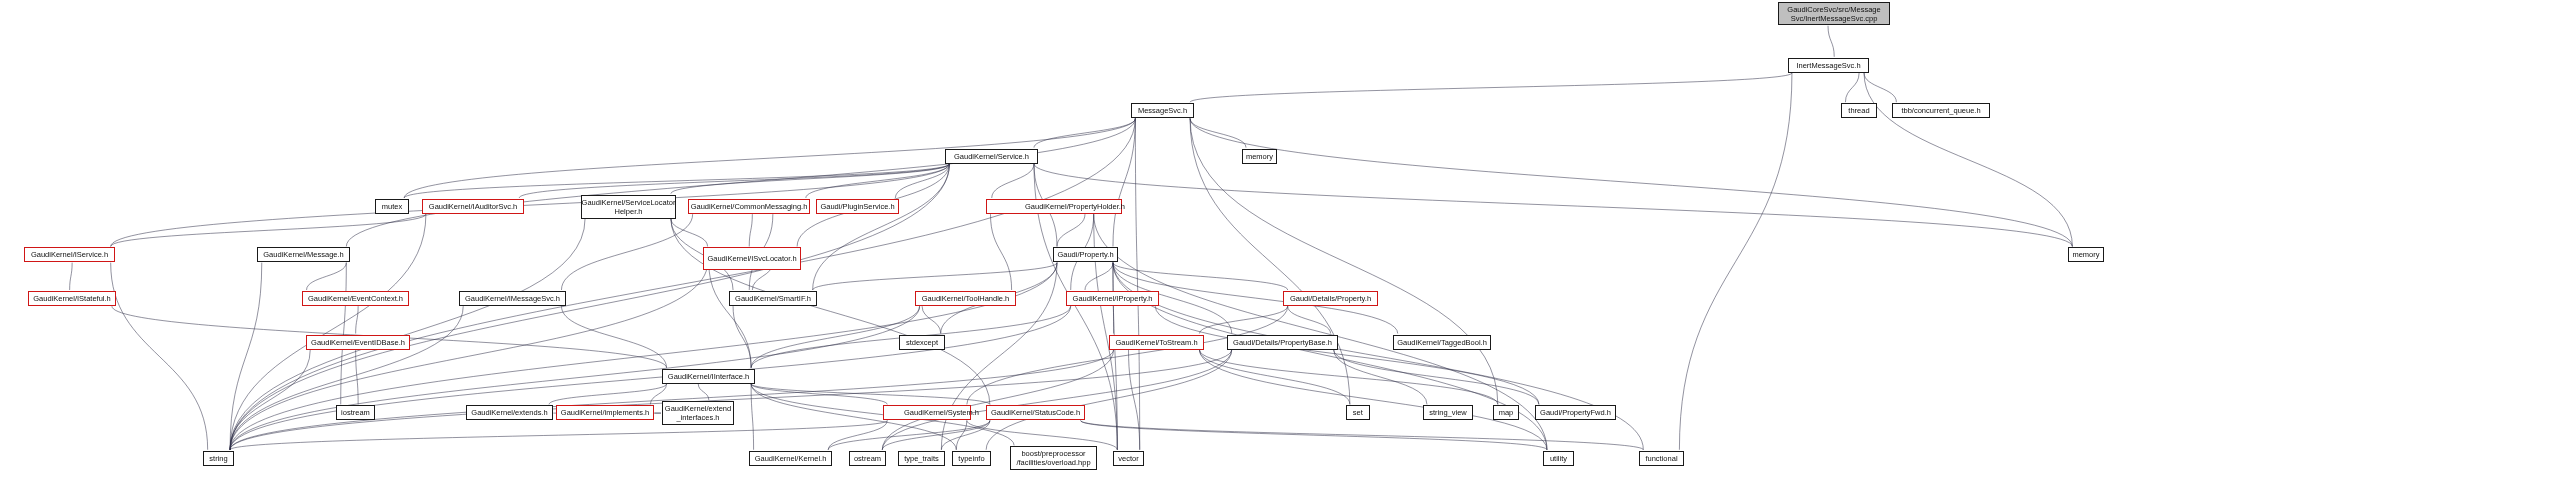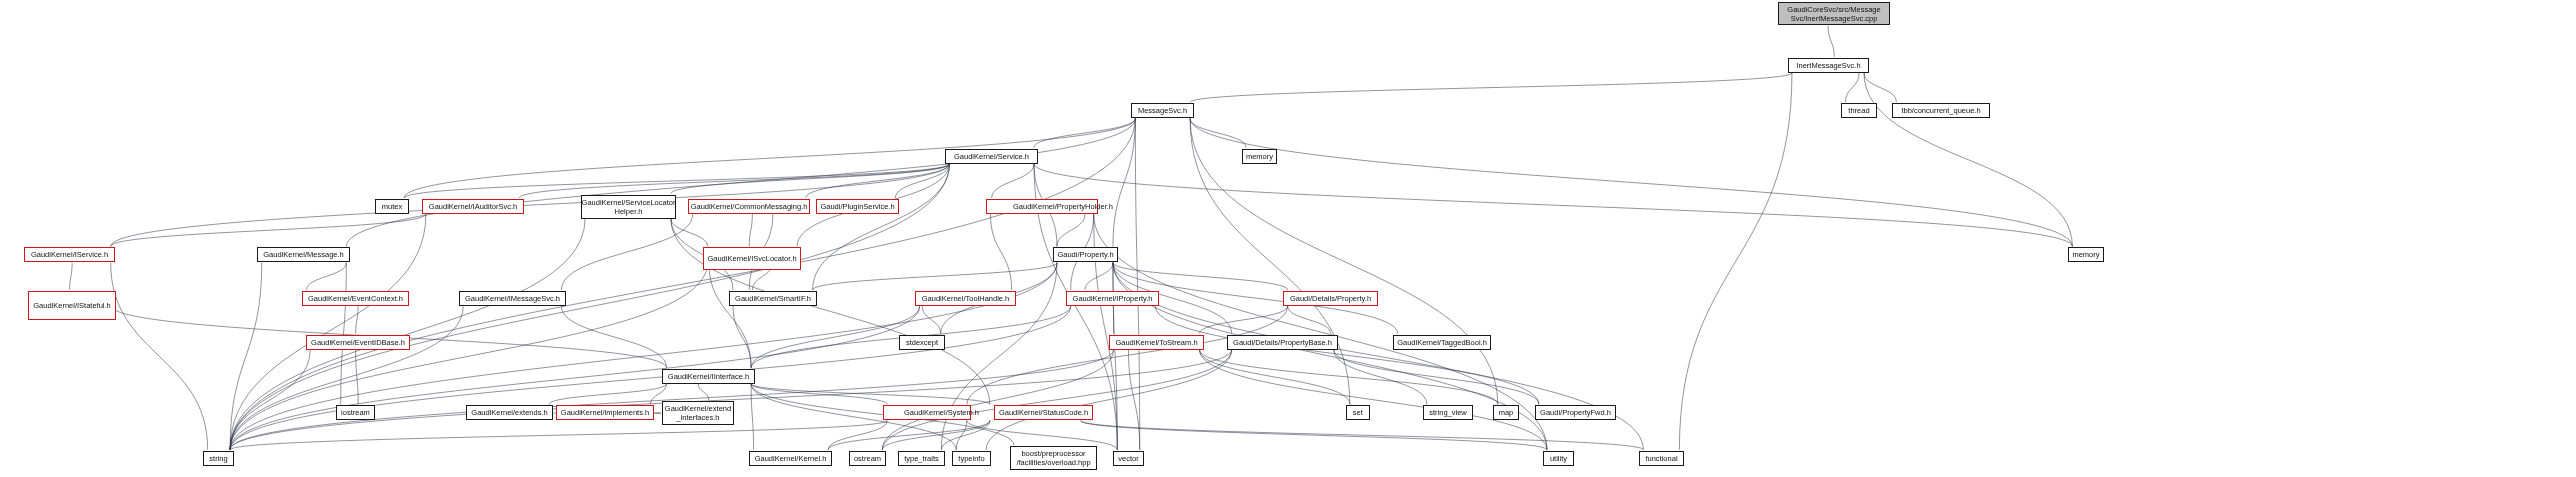--- a/index.html
+++ b/index.html
@@ -186,39 +186,39 @@
       <div class="node" style="left: 581px; top: 195px; width: 95px; height: 23.6px;">
         <span>GaudiKernel/ServiceLocator</span>
         <span>Helper.h</span>
       </div>
       <div class="node truncated" style="left: 688px; top: 199px; width: 122px; height: 15px;">
         <span>GaudiKernel/CommonMessaging.h</span>
       </div>
       <div class="node truncated" style="left: 816px; top: 199px; width: 83px; height: 15px;">
         <span>Gaudi/PluginService.h</span>
       </div>
-      <div class="node truncated" style="left: 986px; top: 199px; width: 112px; height: 15px; padding-left: 42px;">
+      <div class="node truncated" style="left: 986px; top: 199px; width: 136px; height: 15px; padding-left: 42px;">
         <span>GaudiKernel/PropertyHolder.h</span>
       </div>
       <div class="node truncated" style="left: 24px; top: 247px; width: 91px; height: 15px;">
         <span>GaudiKernel/IService.h</span>
       </div>
       <div class="node" style="left: 257px; top: 247px; width: 93px; height: 15px;">
         <span>GaudiKernel/Message.h</span>
       </div>
       <div class="node truncated" style="left: 703px; top: 247px; width: 98px; height: 23px;">
         <span>GaudiKernel/ISvcLocator.h</span>
       </div>
       <div class="node" style="left: 1053px; top: 247px; width: 65px; height: 15px;">
         <span>Gaudi/Property.h</span>
       </div>
       <div class="node" style="left: 2068px; top: 247px; width: 36px; height: 15px;">
         <span>memory</span>
       </div>
-      <div class="node truncated" style="left: 28px; top: 291px; width: 88px; height: 29px;">
+      <div class="node truncated" style="left: 28px; top: 291px; width: 88px; height: 15px;">
         <span>GaudiKernel/IStateful.h</span>
       </div>
       <div class="node truncated" style="left: 302px; top: 291px; width: 107px; height: 15px;">
         <span>GaudiKernel/EventContext.h</span>
       </div>
       <div class="node" style="left: 459px; top: 291px; width: 107px; height: 15px;">
         <span>GaudiKernel/IMessageSvc.h</span>
       </div>
       <div class="node" style="left: 729px; top: 291px; width: 88px; height: 15px;">
         <span>GaudiKernel/SmartIF.h</span>
@@ -259,21 +259,21 @@
       <div class="node truncated" style="left: 556px; top: 405px; width: 98px; height: 15px;">
         <span>GaudiKernel/implements.h</span>
       </div>
       <div class="node" style="left: 662px; top: 401px; width: 72px; height: 23.6px;">
         <span>GaudiKernel/extend</span>
         <span>_interfaces.h</span>
       </div>
       <div class="node truncated" style="left: 883px; top: 405px; width: 88px; height: 15px; padding-left: 29px;">
         <span>GaudiKernel/System.h</span>
       </div>
-      <div class="node truncated" style="left: 986px; top: 405px; width: 99px; height: 15px; margin-left: 8px;">
+      <div class="node truncated" style="left: 986px; top: 405px; width: 99px; height: 15px;">
         <span>GaudiKernel/StatusCode.h</span>
       </div>
       <div class="node" style="left: 1346px; top: 405px; width: 23.6px; height: 15px;">
         <span>set</span>
       </div>
       <div class="node" style="left: 1423px; top: 405px; width: 50px; height: 15px;">
         <span>string_view</span>
       </div>
       <div class="node" style="left: 1493px; top: 405px; width: 26px; height: 15px;">
         <span>map</span>

